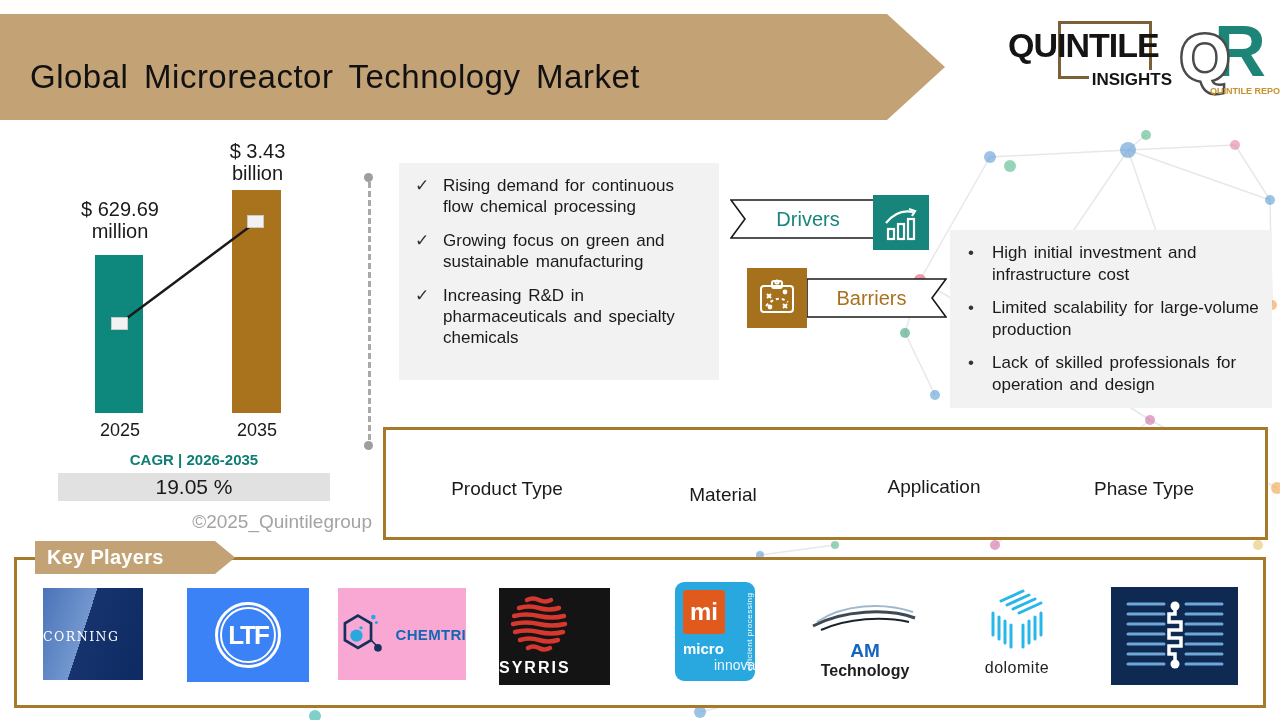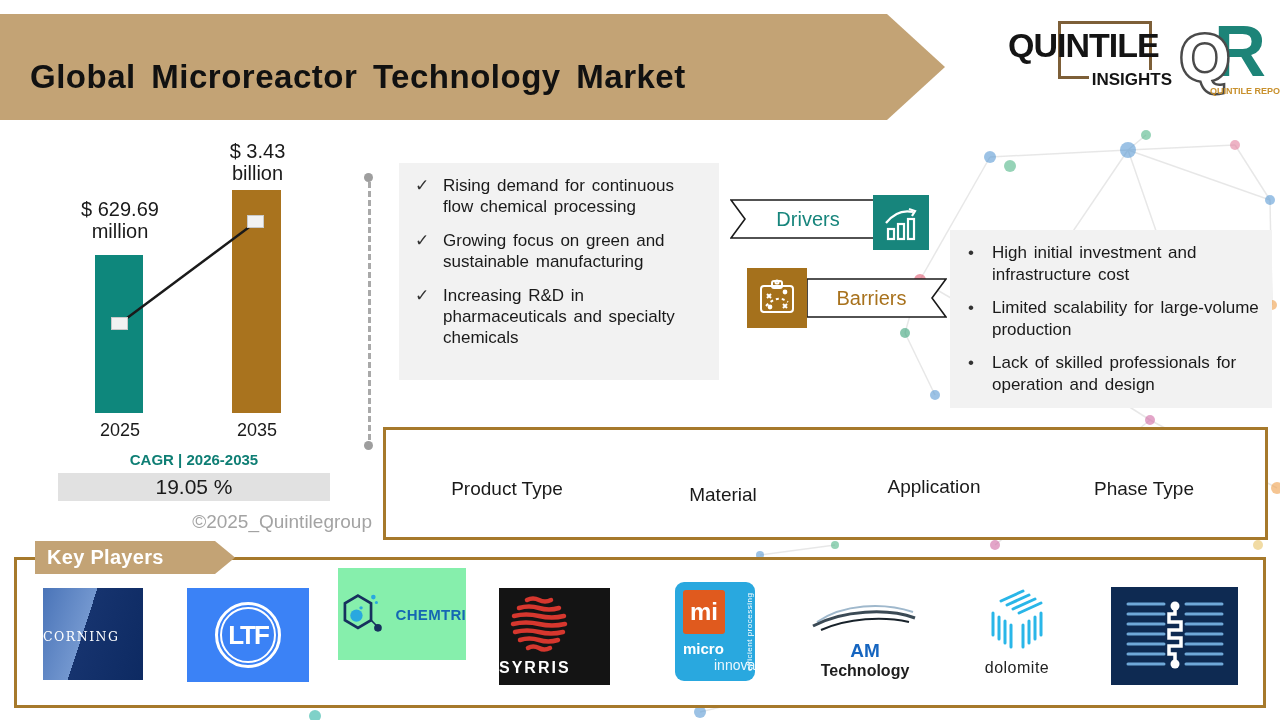--- a/index.html
+++ b/index.html
@@ -7,21 +7,21 @@
   .slide { position:relative; width:1280px; height:720px; background:#fff; }
   .abs { position:absolute; }
 
   
   #bg-net { position:absolute; left:0; top:0; width:1280px; height:720px; z-index:0; }
 
   
   .header-banner { left:0; top:14px; width:945px; height:106px; background:#c3a375; z-index:2;
     clip-path:polygon(0 0, calc(100% - 58px) 0, 100% 50%, calc(100% - 58px) 100%, 0 100%);
     display:flex; align-items:center; }
-  .header-title { font-size:33px; font-weight:bold; color:#111; padding-left:30px; word-spacing:6px; letter-spacing:0.5px;margin-top:20px; }
+  .header-title { font-size:33px; font-weight:normal; color:#111; padding-left:30px; word-spacing:6px; letter-spacing:0.5px;margin-top:20px; }
 
   
   .qi-logo { left:1008px; top:26px; width:170px; height:66px; z-index:3; }
   .qi-frame { position:absolute; left:50px; top:-5px; width:94px; height:58px; border:3px solid #7d5f38; }
   .qi-word { position:absolute; left:0; top:0; font-size:34px; font-weight:700; color:#141414; letter-spacing:-1px; }
   .qi-insights { position:absolute; right:6px; bottom:2px; font-size:17px; font-weight:700; color:#141414; background:#fff; padding-left:3px; letter-spacing:0; }
   .qr-logo { left:1180px; top:14px; width:100px; height:90px; z-index:3; }
 
   
   .bar { z-index:2; }
@@ -80,21 +80,21 @@
 
   
   .logo { z-index:2; overflow:hidden; }
   .logo-corning { left:43px; top:588px; width:100px; height:92px;
     background:linear-gradient(108deg,#4a74b8 0%,#7397cf 42%,#16336e 42%,#0d2a62 100%);
     display:flex; align-items:center; }
   .corning-text { font-family:"DejaVu Serif", serif; color:#fff; font-size:12.5px; letter-spacing:1.5px; margin-top:4px; }
   .logo-ltf { left:187px; top:588px; width:122px; height:94px; background:#3b82f6; display:flex; align-items:center; justify-content:center; }
   .ltf-circle { width:66px; height:66px; border:3px solid #fff; border-radius:50%; display:flex; align-items:center; justify-content:center; }
   .ltf-inner { width:56px; height:56px; border:2px solid #fff; border-radius:50%; display:flex; align-items:center; justify-content:center; color:#fff; font-size:26px; font-weight:bold; letter-spacing:-2px; }
-  .logo-chemtri { left:338px; top:568px; width:128px; height:92px; background:#86efac; display:flex; align-items:center; gap:13px; }
+  .logo-chemtri { left:338px; top:588px; width:128px; height:92px; background:#f9a8d4; display:flex; align-items:center; gap:13px; }
   .chemtri-text { color:#1467b3; font-weight:bold; font-size:15px; letter-spacing:0.3px; }
   .logo-syrris { left:499px; top:588px; width:111px; height:97px; background:#141414; display:flex; flex-direction:column; }
   .syrris-text { color:#fff; font-weight:bold; font-size:16px; letter-spacing:2px; margin-top:1px; }
   .logo-mi { left:675px; top:582px; width:80px; height:99px; background:#29a8df; border-radius:9px; position:absolute; }
   .mi-square { position:absolute; left:8px; top:8px; width:42px; height:44px; background:#e05a1e; border-radius:3px; display:flex; align-items:center; justify-content:center; color:#fff; font-size:24px; font-weight:bold; }
   .mi-line1 { position:absolute; left:8px; top:58px; color:#fff; font-weight:bold; font-size:15px; }
   .mi-line2 { position:absolute; left:8px; top:75px; color:#eaf7fd; font-size:14px;padding-left:31px; }
   .mi-side { position:absolute; right:1px; top:6px; height:88px; color:#fff; font-size:8px; writing-mode:vertical-rl; transform:rotate(180deg); text-align:center; letter-spacing:0.5px; }
   .logo-am { left:803px; top:592px; width:122px; height:88px; background:#fff; }
   .am-text { position:absolute; left:2px; top:48px; width:120px; text-align:center; }

